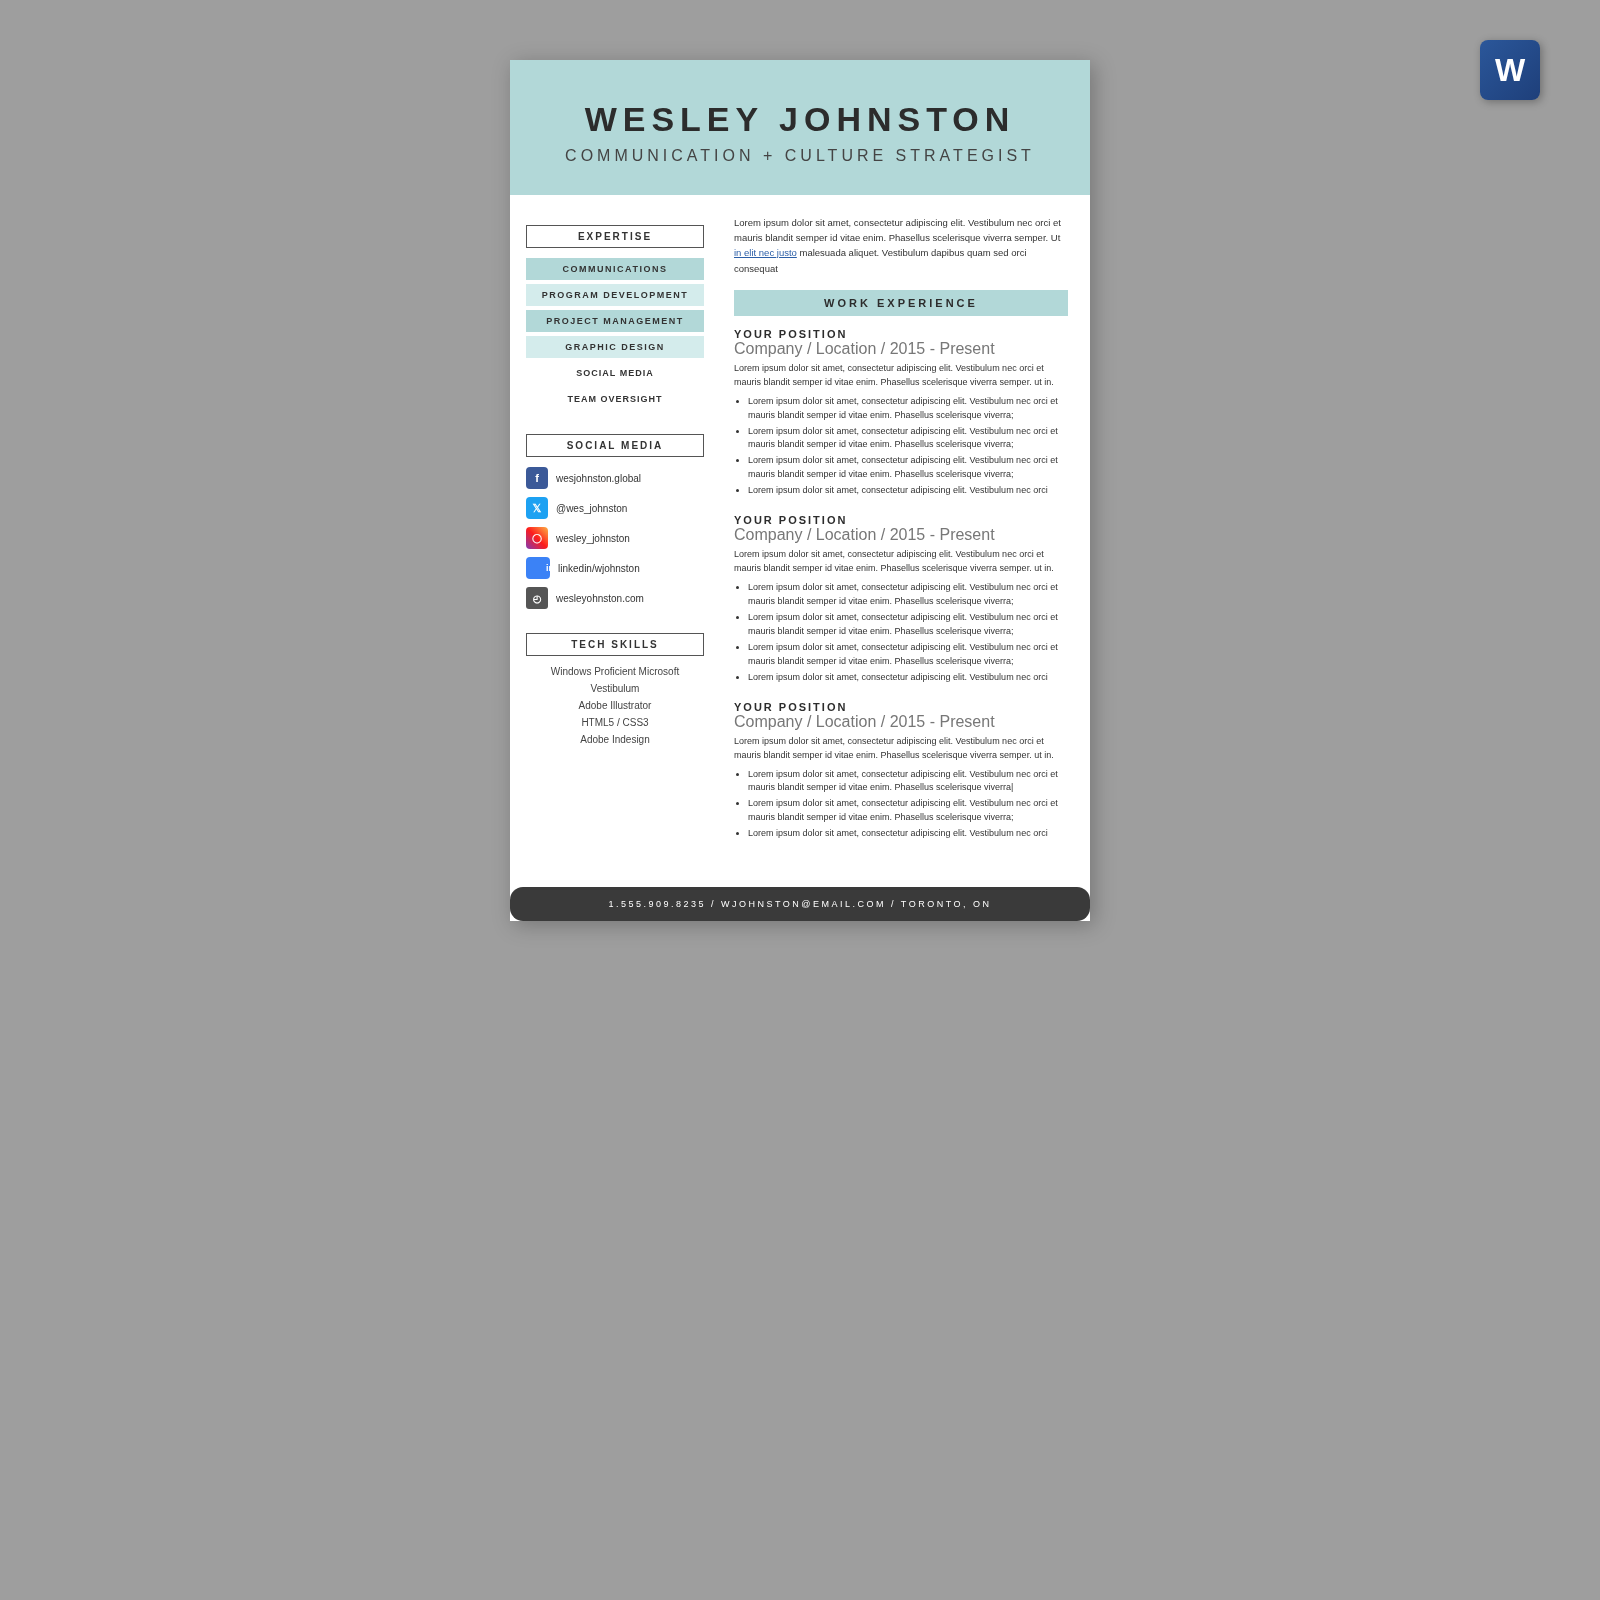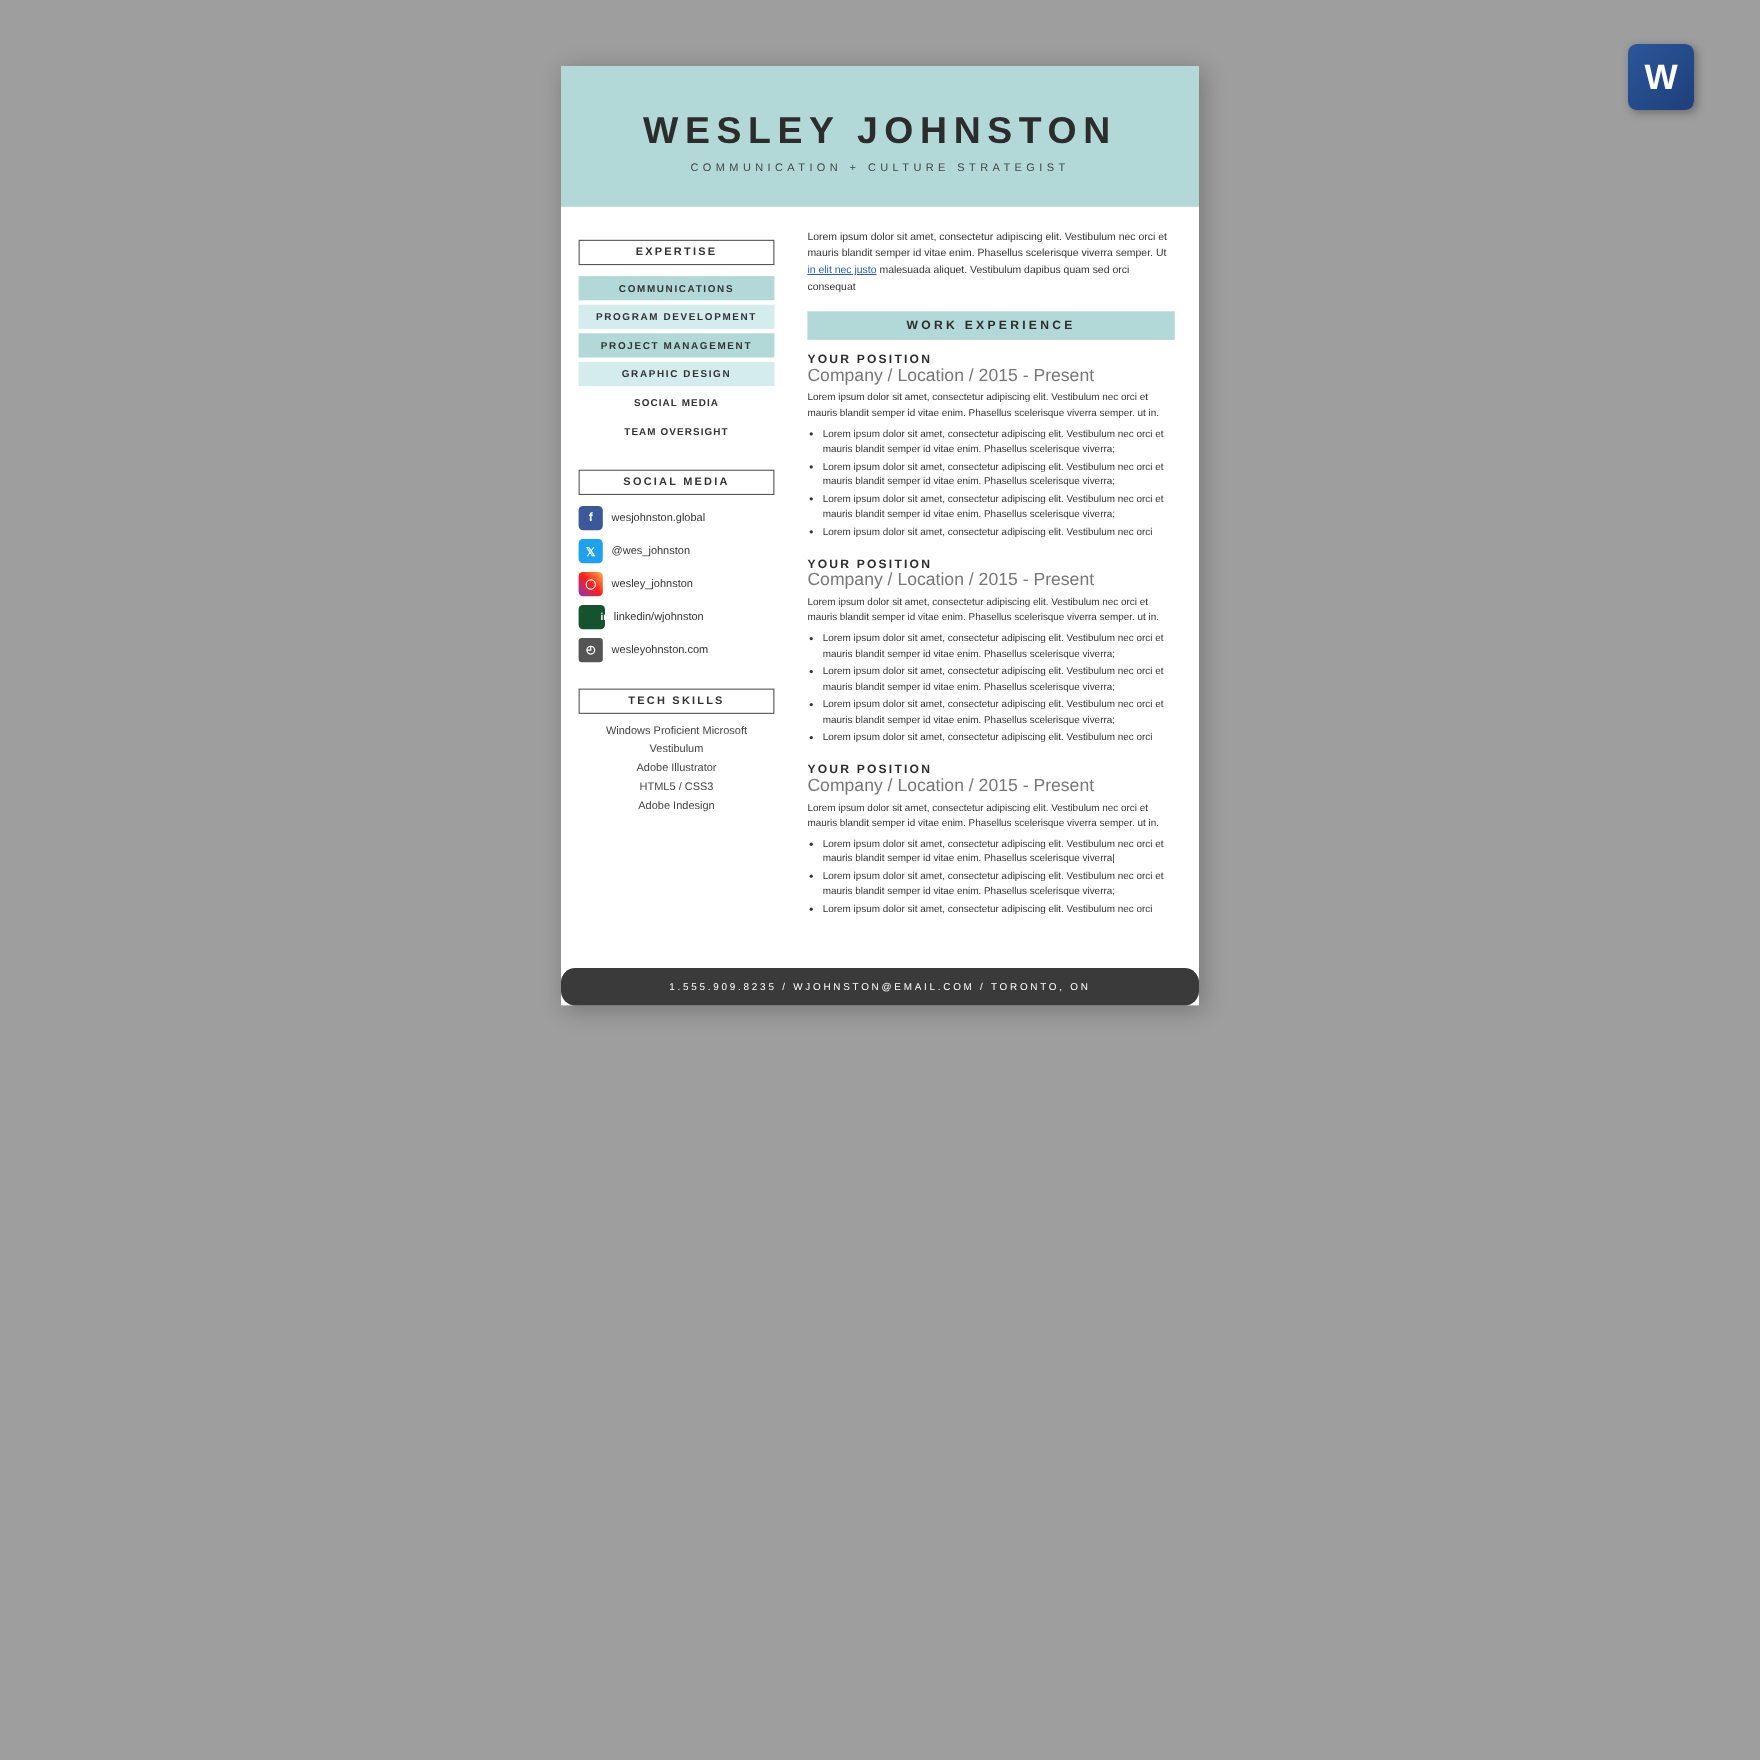--- a/index.html
+++ b/index.html
@@ -50,21 +50,21 @@
       padding: 40px 30px 30px;
     }
     .resume-name {
       font-size: 34px;
       font-weight: 700;
       letter-spacing: 6px;
       color: #2c2c2c;
       text-transform: uppercase;
     }
     .resume-title {
-      font-size: 10px;
+      font-size: 16px;
       letter-spacing: 4px;
       color: #444;
       margin-top: 8px;
       text-transform: uppercase;
     }
 
     
     .resume-body {
       display: flex;
       flex-direction: row;
@@ -131,21 +131,21 @@
       justify-content: center;
       margin-right: 8px;
       flex-shrink: 0;
       font-size: 11px;
       font-weight: bold;
       color: white;
     }
     .fb { background: #3b5998; }
     .tw { background: #1da1f2; }
     .ig { background: linear-gradient(45deg, #833ab4, #fd1d1d, #fcb045); }
-    .li { background: #14532d; padding-left: 24px; }
+    .li { background: #3b82f6; padding-left: 24px; }
     .web { background: #555; border-radius: 3px; }
 
     
     .tech-skill-item {
       text-align: center;
       font-size: 10px;
       color: #444;
       margin-bottom: 6px;
     }
 

